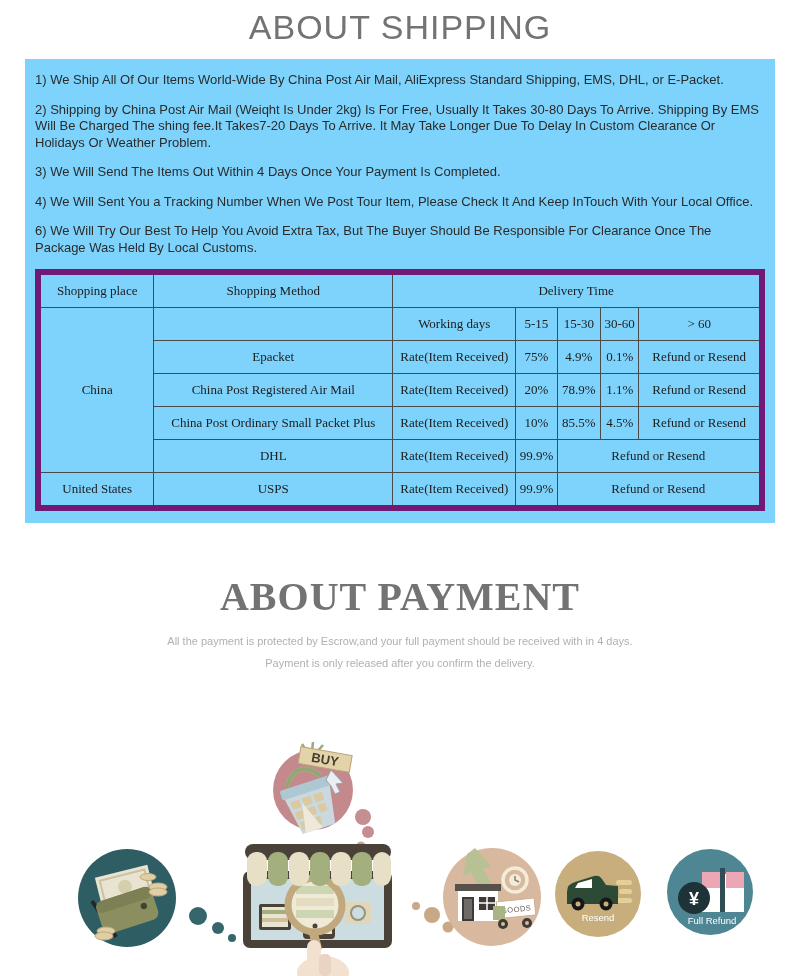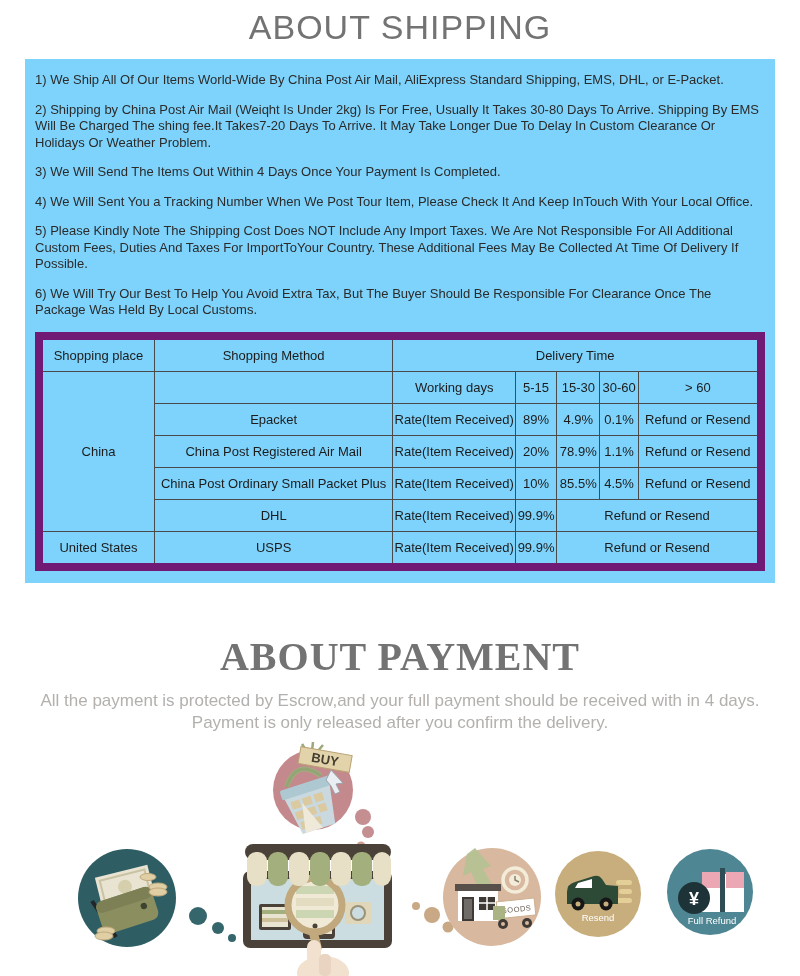--- a/index.html
+++ b/index.html
@@ -32,22 +32,23 @@
   .panel p{
     margin:0 0 13px;
     font-size:13px;
     line-height:16.5px;
     color:#2b2b2b;
   }
   table.ship-table{
     width:100%;
     border-collapse:collapse;
     table-layout:fixed;
-    border:8px solid #701a75;
+    border:6px solid #701a75;
     margin-top:2px;
+    font-family:Liberation Serif, serif;
   }
   table.ship-table td{
     border:1px solid #4a4a4a;
     text-align:center;
     vertical-align:middle;
     font-size:13px;
     color:#1c1c1c;
     padding:8px 1px;
     white-space:nowrap;
     overflow:hidden;
@@ -58,21 +59,21 @@
     text-align:center;
     font-family:"Liberation Serif",serif;
     font-weight:700;
     font-size:40px;
     letter-spacing:1px;
     color:#737373;
   }
   .pay-sub{
     margin:0;
     text-align:center;
-    font-size:17px;
+    font-size:11px;
     line-height:22px;
     color:#b3b0ad;
   }
   .pay-icons{
     position:absolute;
     left:0;top:726px;
     width:800px;height:250px;
   }
   .pay-icons svg{position:absolute;display:block;}
   .decor{left:0;top:0;}
@@ -89,21 +90,20 @@
 
 <div class="page">
 
   <h1 class="ship-title">ABOUT SHIPPING</h1>
 
   <div class="panel">
     <p>1) We Ship All Of Our Items World-Wide By China Post Air Mail, AliExpress Standard Shipping, EMS, DHL, or E-Packet.</p>
     <p>2) Shipping by China Post Air Mail (Weiqht Is Under 2kg) Is For Free, Usually It Takes 30-80 Days To Arrive. Shipping By EMS Will Be Charged The shing fee.It Takes7-20 Days To Arrive. It May Take Longer Due To Delay In Custom Clearance Or Holidays Or Weather Problem.</p>
     <p>3) We Will Send The Items Out Within 4 Days Once Your Payment Is Completed.</p>
     <p>4) We Will Sent You a Tracking Number When We Post Tour Item, Please Check It And Keep InTouch With Your Local Office.</p>
-    <p>5) Please Kindly Note The Shipping Cost Does NOT Include Any Import Taxes. We Are Not Responsible For All Additional Custom Fees, Duties And Taxes For ImportToYour Country. These Additional Fees May Be Collected At Time Of Delivery If Possible.</p>
     <p>6) We Will Try Our Best To Help You Avoid Extra Tax, But The Buyer Should Be Responsible For Clearance Once The Package Was Held By Local Customs.</p>
 
     <table class="ship-table">
       <colgroup>
         <col style="width:16%">
           <col style="width:33%">
           <col style="width:17%">
         <col style="width:5.7%">
           <col style="width:6%">
           <col style="width:5.3%">
@@ -120,21 +120,21 @@
           <td></td>
           <td>Working days</td>
           <td>5-15</td>
           <td>15-30</td>
           <td>30-60</td>
           <td>&gt; 60</td>
         </tr>
         <tr>
           <td>Epacket</td>
           <td>Rate(Item Received)</td>
-          <td>89%</td>
+          <td>75%</td>
           <td>4.9%</td>
           <td>0.1%</td>
           <td>Refund or Resend</td>
         </tr>
         <tr>
           <td>China Post Registered Air Mail</td>
           <td>Rate(Item Received)</td>
           <td>20%</td>
           <td>78.9%</td>
           <td>1.1%</td>

